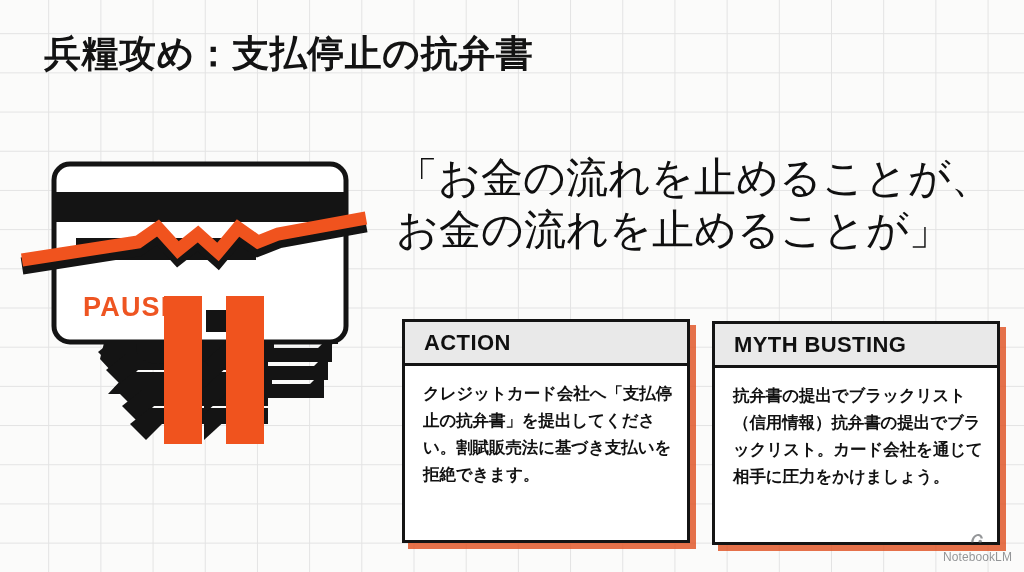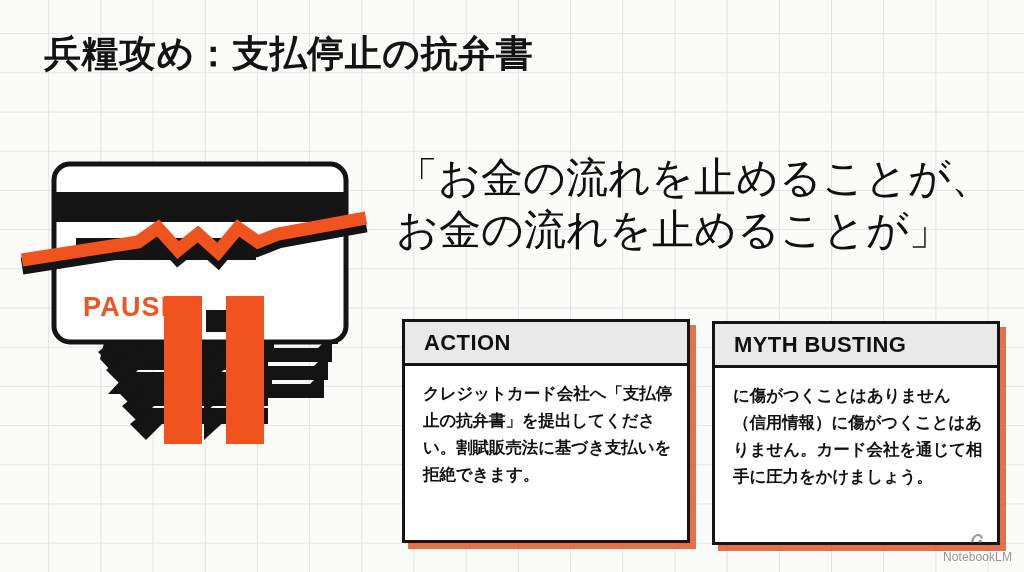--- a/index.html
+++ b/index.html
@@ -192,21 +192,21 @@
     <div class="card-header">
       <span class="card-header-text">ACTION</span>
     </div>
     <div class="card-body">クレジットカード会社へ「支払停止の抗弁書」を提出してください。割賦販売法に基づき支払いを拒絶できます。</div>
   </div>
 
   <div class="info-card" id="card-myth">
     <div class="card-header">
       <span class="card-header-text">MYTH BUSTING</span>
     </div>
-    <div class="card-body">に傷がつくことはありません（信用情報）に傷がつくことはありません。カード会社を通じて相手に圧力をかけましょう。</div>
+    <div class="card-body">抗弁書の提出でブラックリスト（信用情報）抗弁書の提出でブラックリスト。カード会社を通じて相手に圧力をかけましょう。</div>
   </div>
 
   <div id="watermark">
     <svg width="14" height="14" viewBox="0 0 24 24">
       <path d="M2 20 C2 11 8 5 14 5 C19 5 22 9 22 13 L18 13 C18 10 16.5 8.5 14 8.5 C10 8.5 6 13 6 20 Z" fill="#55585c"></path>
       <circle cx="17.5" cy="18" r="3" fill="#55585c"></circle>
     </svg>
     <span id="watermark-label">NotebookLM</span>
   </div>
 

